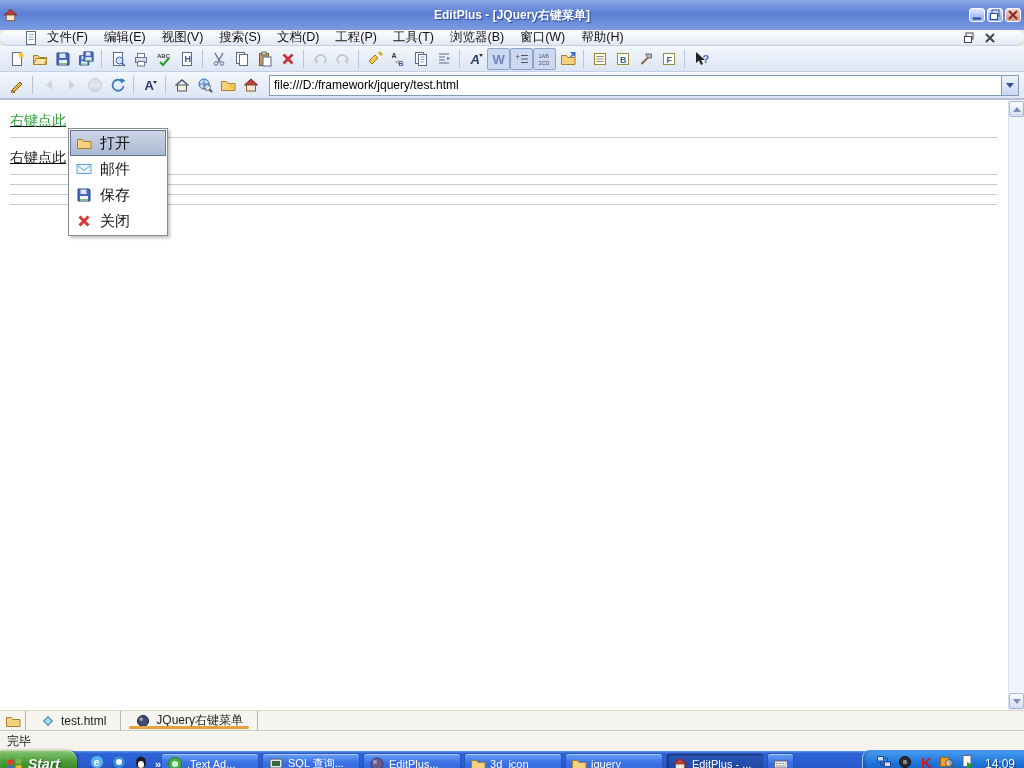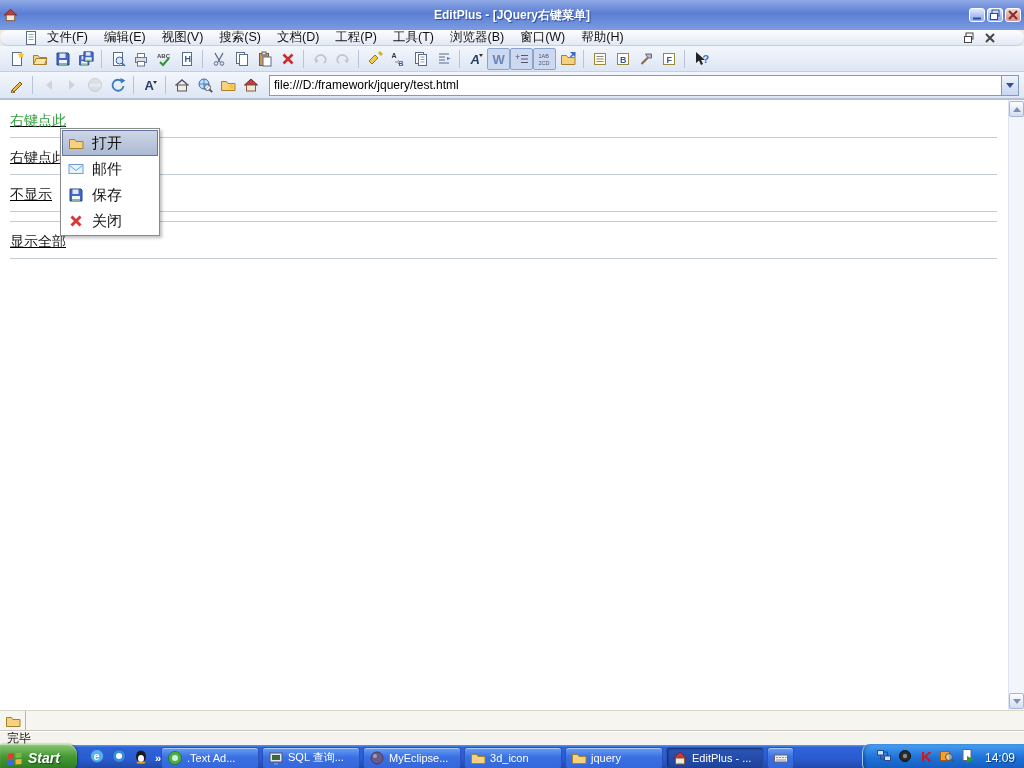--- a/index.html
+++ b/index.html
@@ -35,39 +35,39 @@
   .addr-drop { width:17px; height:19px; border-left:1px solid #7f9db9; background:linear-gradient(180deg,#eef3fd,#c9d7f1); display:flex; align-items:center; justify-content:center; }
   .tri-down { width:0; height:0; border-left:4px solid transparent; border-right:4px solid transparent; border-top:5px solid #33508a; }
 
   
   .content { position:relative; height:610px; background:#fff; overflow:hidden;text-decoration:underline; }
   .content-inner { padding-top:10px; }
   .row p { margin-left:10px; font-size:14px; line-height:21px; color:#1a1a1a; }
   .row p.green { color:#2f9e3a; }
   .row hr { border:none; border-top:1px solid #c3cbd9; margin:6px 27px 9px 10px; }
 
-  .ctx-menu { position:absolute; left:60px; top:28px; width:100px; background:#fff; border:1px solid #8a8a8a; box-shadow:2px 2px 3px rgba(0,0,0,.25); padding:1px; z-index:5; }
+  .ctx-menu { position:absolute; left:68px; top:28px; width:100px; background:#fff; border:1px solid #8a8a8a; box-shadow:2px 2px 3px rgba(0,0,0,.25); padding:1px; z-index:5; }
   .ctx-item { height:26px; display:flex; align-items:center; gap:8px; padding:0 5px; font-size:15px; color:#111; border:1px solid transparent; }
   .ctx-item.selected { background:linear-gradient(180deg,#ced6e6,#acb9d3); border:1px solid #62759f; }
 
   .vscroll { position:absolute; right:0; top:0; bottom:0; width:16px; background:#f2f5fb; border-left:1px solid #dde3ee; }
   .scroll-btn { position:absolute; left:0; width:15px; height:16px; background:linear-gradient(180deg,#fdfefe,#d3ddf2); border:1px solid #a5b6d8; border-radius:2px; display:flex; align-items:center; justify-content:center; }
   .scroll-btn.up { top:1px; }
   .scroll-btn.down { bottom:1px; }
   .tri-up-s { width:0; height:0; border-left:4px solid transparent; border-right:4px solid transparent; border-bottom:5px solid #7a90b8; }
   .tri-down-s { width:0; height:0; border-left:4px solid transparent; border-right:4px solid transparent; border-top:5px solid #7a90b8; }
 
   
   .tabbar { height:21px; background:#f6f5f0; border-top:1px solid #d8d6c8; border-bottom:1px solid #c8c8c0; display:flex; align-items:stretch; font-size:12px; color:#222; }
   .tabbar .folder-btn { width:26px; display:flex; align-items:center; justify-content:center; border-right:1px solid #b8b8b0; }
   .doc-tab { display:flex; align-items:center; gap:5px; padding:0 14px; border-right:1px solid #b8b8b0; position:relative; white-space:nowrap; }
   .doc-tab.active .underline { position:absolute; left:8px; right:8px; bottom:1px; height:3px; background:#e8a23c; border-radius:2px; }
 
   
-  .statusbar { height:14px; background:#f4f3ee; border-top:1px solid #ffffff; display:flex; align-items:center; padding:0 7px; font-size:12px; color:#222; }
+  .statusbar { height:20px; background:#f4f3ee; border-top:1px solid #ffffff; display:flex; align-items:center; padding:0 7px; font-size:12px; color:#222; }
 
   
   .taskbar { height:25px; background:linear-gradient(180deg,#5a96f2 0%,#2e63d8 10%,#2a5cd0 55%,#1e44a0 100%); display:flex; align-items:center; }
   .start-btn { height:28px; display:flex; align-items:center; gap:5px; padding:0 17px 0 7px; border-radius:0 10px 10px 0; background:linear-gradient(180deg,#8cc878 0%,#459a34 45%,#2f7a22 90%); box-shadow:inset 0 1px 1px rgba(255,255,255,.5), 1px 0 2px rgba(0,0,0,.4); color:#fff; font-weight:bold; font-style:italic; font-size:14px; text-shadow:1px 1px 1px #1a4a12; }
   .quick { display:flex; align-items:center; gap:6px; margin-left:12px; }
   .quick .chev { color:#fff; font-size:11px; font-weight:bold; }
   .tasks { display:flex; align-items:center; gap:3px; margin-left:0; }
   .task-btn { width:98px; height:22px; border-radius:3px; border:1px solid #2a52b8; background:linear-gradient(180deg,#6aa0f4,#3a70e2 45%,#3567da); box-shadow:inset 0 1px 0 rgba(255,255,255,.45); color:#fff; font-size:11px; display:flex; align-items:center; gap:4px; padding:0 5px; white-space:nowrap; overflow:hidden; }
   .task-btn.active { background:linear-gradient(180deg,#2a55b8,#1e429a); box-shadow:inset 1px 1px 2px rgba(0,0,0,.45); }
   .task-btn.narrow { width:27px; justify-content:center; padding:0; }
@@ -501,28 +501,26 @@
   <div class="content-inner" id="content-rows">
       <div class="row">
         <p class="green">右键点此</p>
         <hr>
       </div>
       <div class="row">
         <p class="">右键点此</p>
         <hr>
       </div>
       <div class="row">
-        <p class="">不显示</p>
         <hr>
       </div>
       <div class="row">
         <hr>
       </div>
       <div class="row">
-        <p class="">显示全部</p>
         <hr>
       </div>
     </div>
   <div class="ctx-menu" id="ctx-menu">
       <div class="ctx-item selected">
         <span class="ic">
           <svg viewBox="0 0 16 16" width="16" height="16">
             <path d="M1.5 4.5h5l1.5 2h7v7H1.5z" fill="#f5d180" stroke="#a8802a" stroke-width="1"></path>
           </svg>
         </span>
@@ -568,20 +566,40 @@
 </div>
 
 <div class="tabbar">
   <div class="folder-btn">
       <span class="ic" id="tabbar-folder-slot">
         <svg viewBox="0 0 16 16" width="16" height="16">
           <path d="M1.5 4.5h5l1.5 2h7v7H1.5z" fill="#f5d180" stroke="#a8802a" stroke-width="1"></path>
         </svg>
       </span>
     </div>
+  <span id="doc-tabs" style="display:flex;align-items:stretch;">
+      <div class="doc-tab">
+        <span class="ic">
+          <svg viewBox="0 0 16 16" width="16" height="16">
+            <rect x="5" y="5" width="6" height="6" transform="rotate(45 8 8)" fill="#a8dcf0" stroke="#3a7a9a"></rect>
+          </svg>
+        </span>
+        <span>test.html</span>
+      </div>
+      <div class="doc-tab active">
+        <span class="ic">
+          <svg viewBox="0 0 16 16" width="16" height="16">
+            <circle cx="8" cy="8" r="5.5" fill="#3c4c74" stroke="#1a2440"></circle>
+            <circle cx="6.2" cy="6.2" r="1.8" fill="rgba(255,255,255,.5)"></circle>
+          </svg>
+        </span>
+        <span>JQuery右键菜单</span>
+        <span class="underline"></span>
+      </div>
+    </span>
 </div>
 
 <div class="statusbar">
   <span>完毕</span>
 </div>
 
 <div class="taskbar">
   <div class="start-btn">
     <span class="ic" id="start-flag-slot">
         <svg viewBox="0 0 16 16" width="16" height="16">
@@ -637,21 +655,21 @@
         </span>
         <span>SQL 查询...</span>
       </div>
       <div class="task-btn">
         <span class="ic">
           <svg viewBox="0 0 16 16" width="16" height="16">
             <circle cx="8" cy="8" r="6" fill="#6a5a8a" stroke="#443a5a"></circle>
             <circle cx="6" cy="6" r="2" fill="rgba(255,255,255,.4)"></circle>
           </svg>
         </span>
-        <span>MyEclipse...</span>
+        <span>EditPlus...</span>
       </div>
       <div class="task-btn">
         <span class="ic">
           <svg viewBox="0 0 16 16" width="16" height="16">
             <path d="M1.5 4.5h5l1.5 2h7v7H1.5z" fill="#f5d180" stroke="#a8802a" stroke-width="1"></path>
           </svg>
         </span>
         <span>3d_icon</span>
       </div>
       <div class="task-btn">

